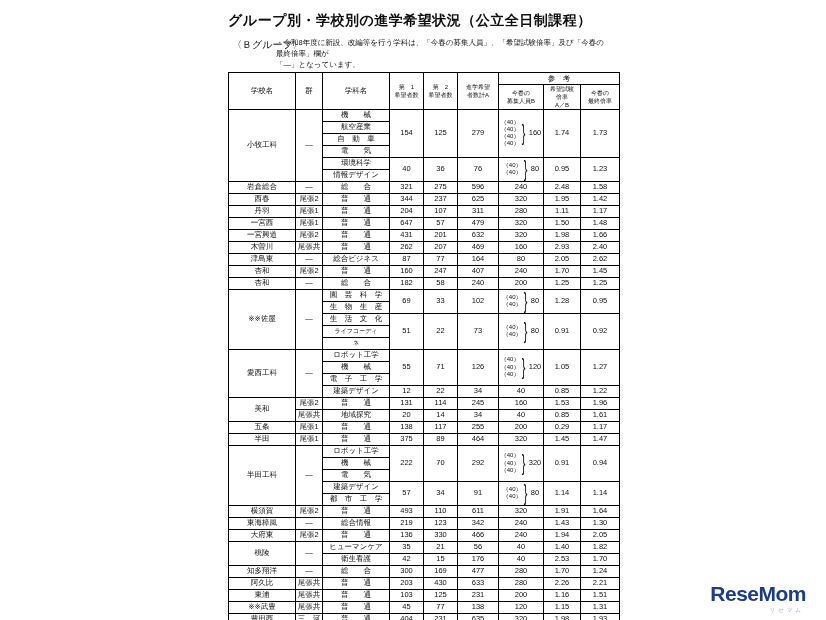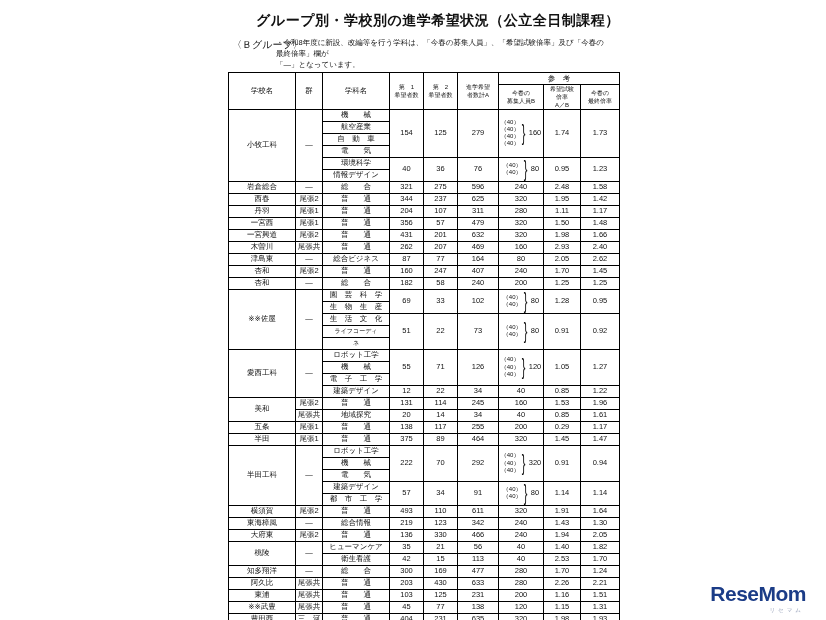--- a/index.html
+++ b/index.html
@@ -4,21 +4,21 @@
 <style>
   html,body{margin:0;padding:0;}
   body{
     width:826px;height:620px;background:#ffffff;
     font-family:"Liberation Sans","DejaVu Sans",sans-serif;
     color:#111;
   }
   .page{position:relative;width:826px;height:620px;box-sizing:border-box;}
   .title{
     position:absolute;left:228px;top:12px;
-    font-size:14px;font-weight:bold;letter-spacing:0.5px;margin-left:28px;
+    font-size:14px;font-weight:bold;letter-spacing:0.5px;
   }
   .note{
     position:absolute;left:276px;top:38px;width:330px;
     font-size:7.5px;line-height:1.45;
   }
   .grp{position:absolute;left:232px;top:38px;font-size:10px;}
   table.main{
     position:absolute;left:228px;top:72px;
     border-collapse:collapse;
     font-size:7.5px;
@@ -172,21 +172,21 @@
         <td>107</td>
         <td>311</td>
         <td>280</td>
         <td>1.11</td>
         <td>1.17</td>
       </tr>
       <tr>
         <td>一宮西</td>
         <td>尾張1</td>
         <td>普　　通</td>
-        <td>356</td>
+        <td>647</td>
         <td>57</td>
         <td>479</td>
         <td>320</td>
         <td>1.50</td>
         <td>1.48</td>
       </tr>
       <tr>
         <td>一宮興道</td>
         <td>尾張2</td>
         <td>普　　通</td>
@@ -463,21 +463,21 @@
         <td>21</td>
         <td>56</td>
         <td>40</td>
         <td>1.40</td>
         <td>1.82</td>
       </tr>
       <tr>
         <td>衛生看護</td>
         <td>42</td>
         <td>15</td>
-        <td>113</td>
+        <td>176</td>
         <td>40</td>
         <td>2.53</td>
         <td>1.70</td>
       </tr>
 
       <tr>
         <td>知多翔洋</td>
         <td>―</td>
         <td>総　　合</td>
         <td>300</td>

